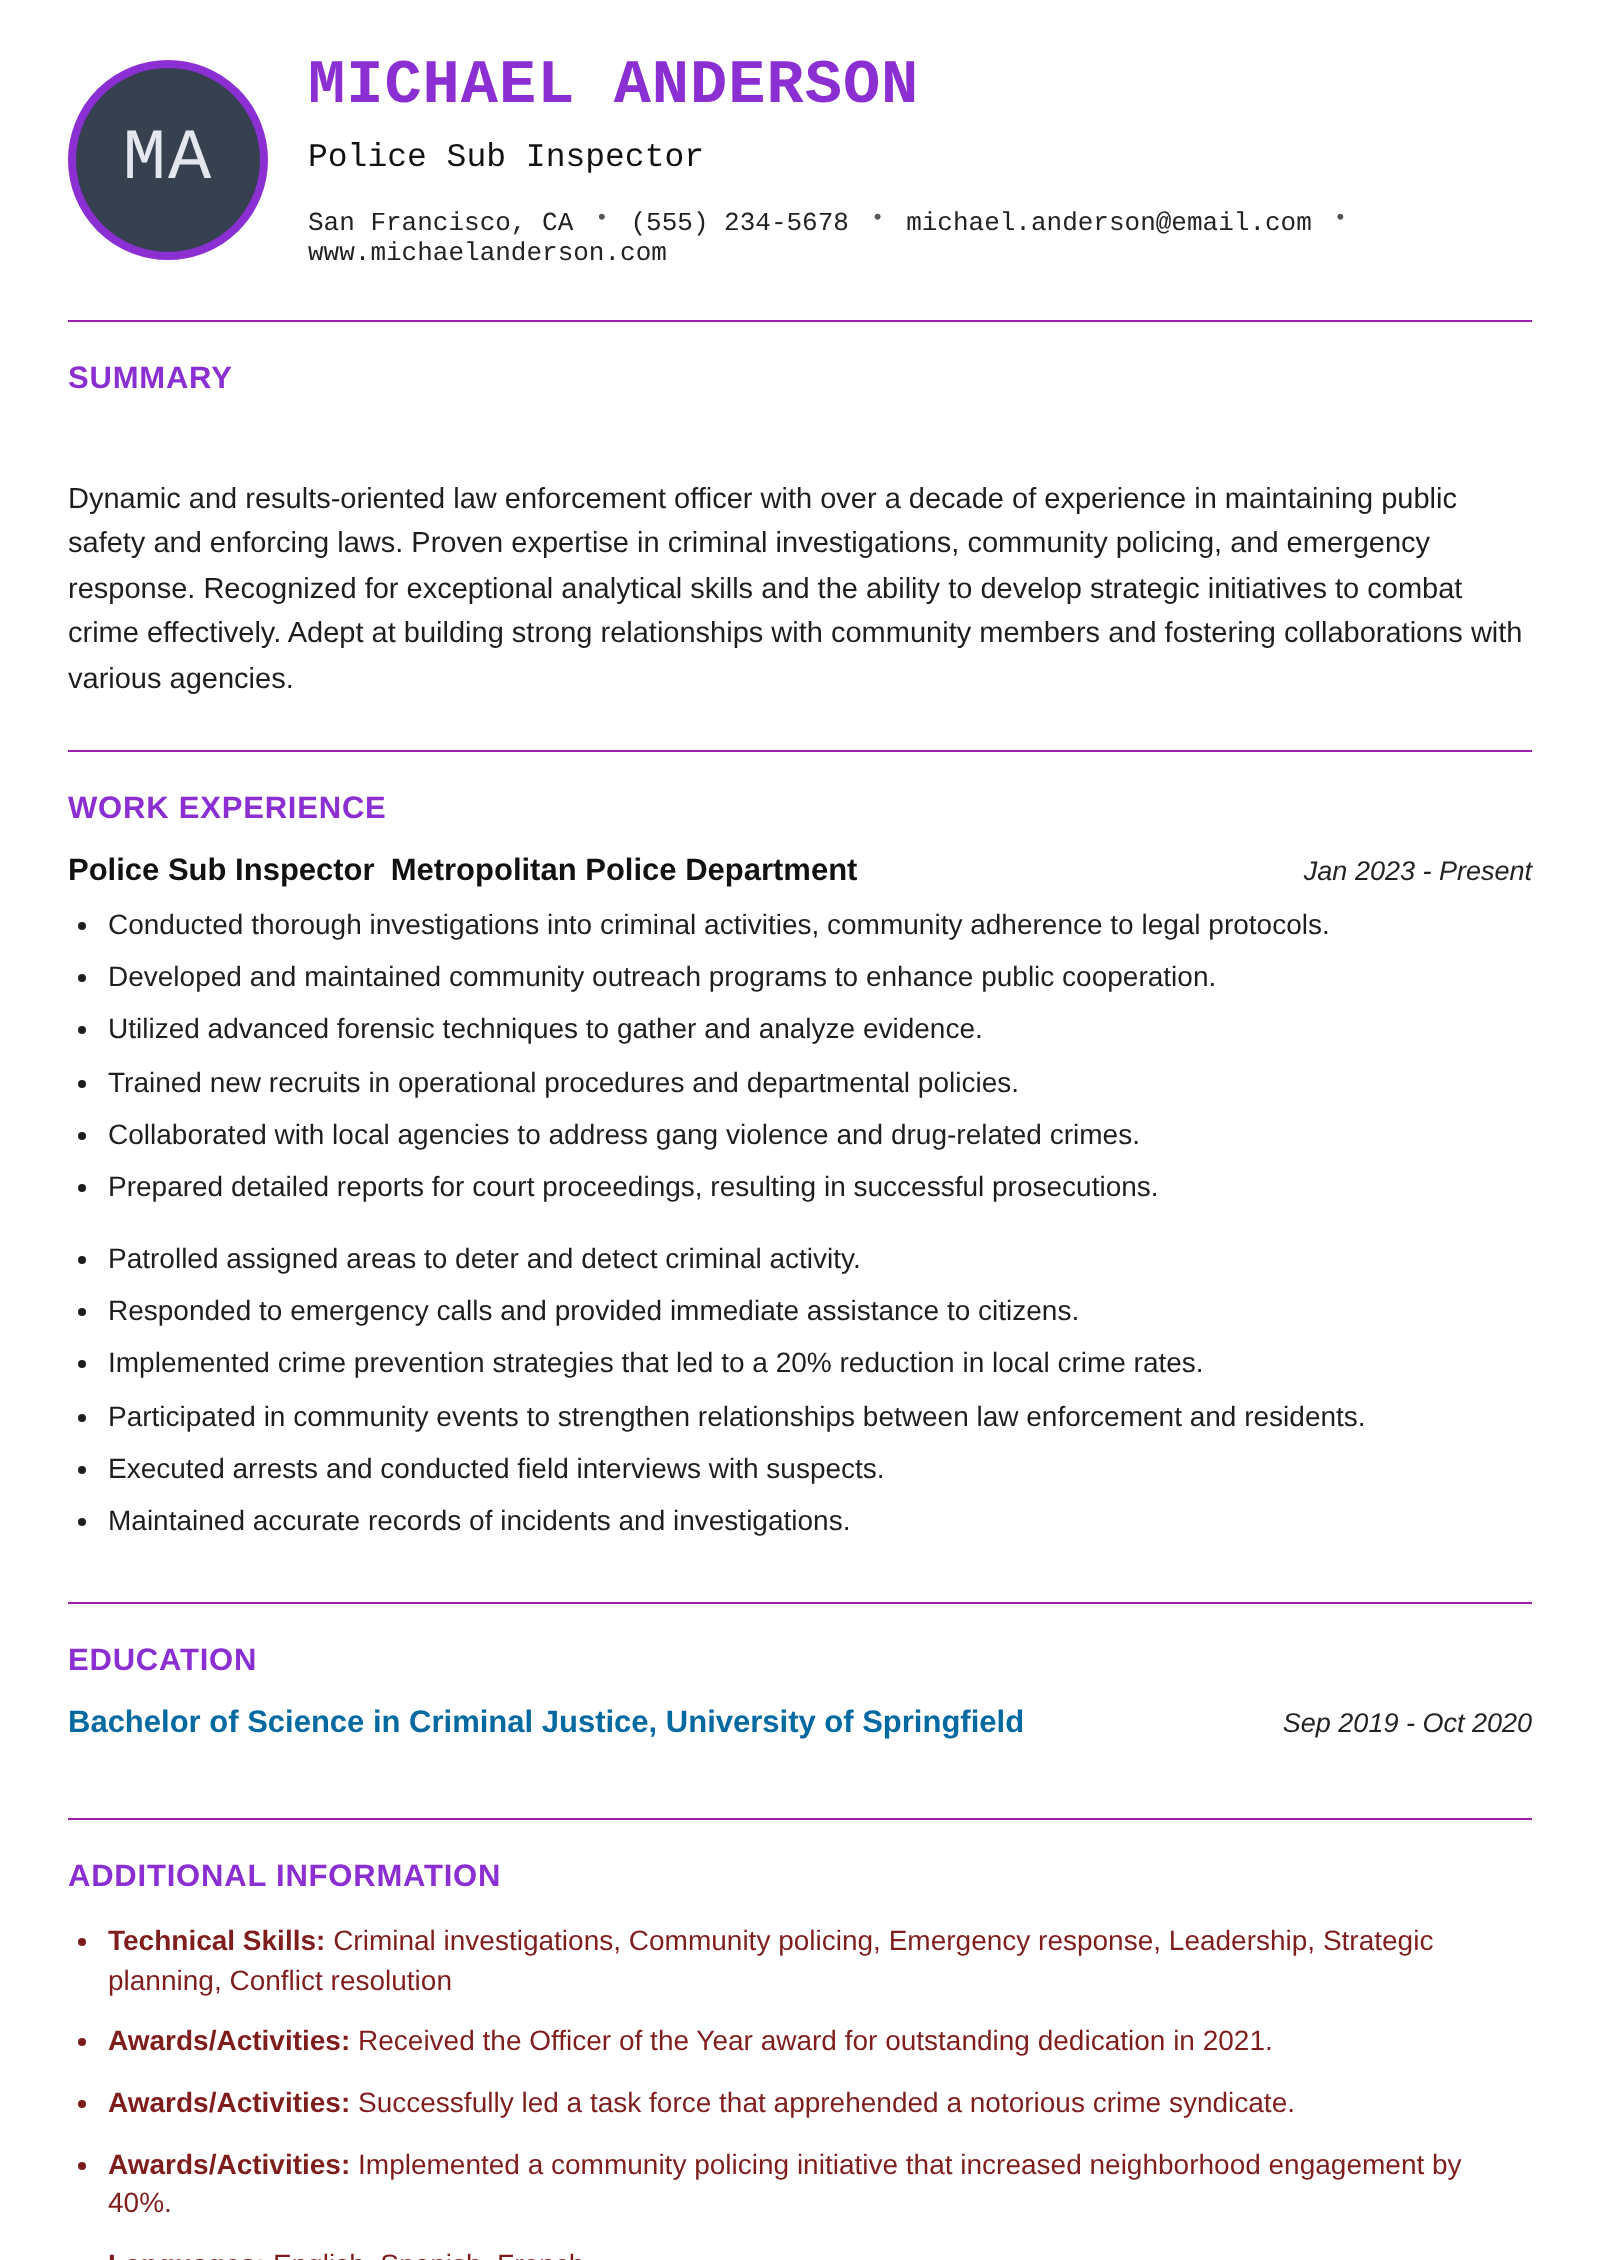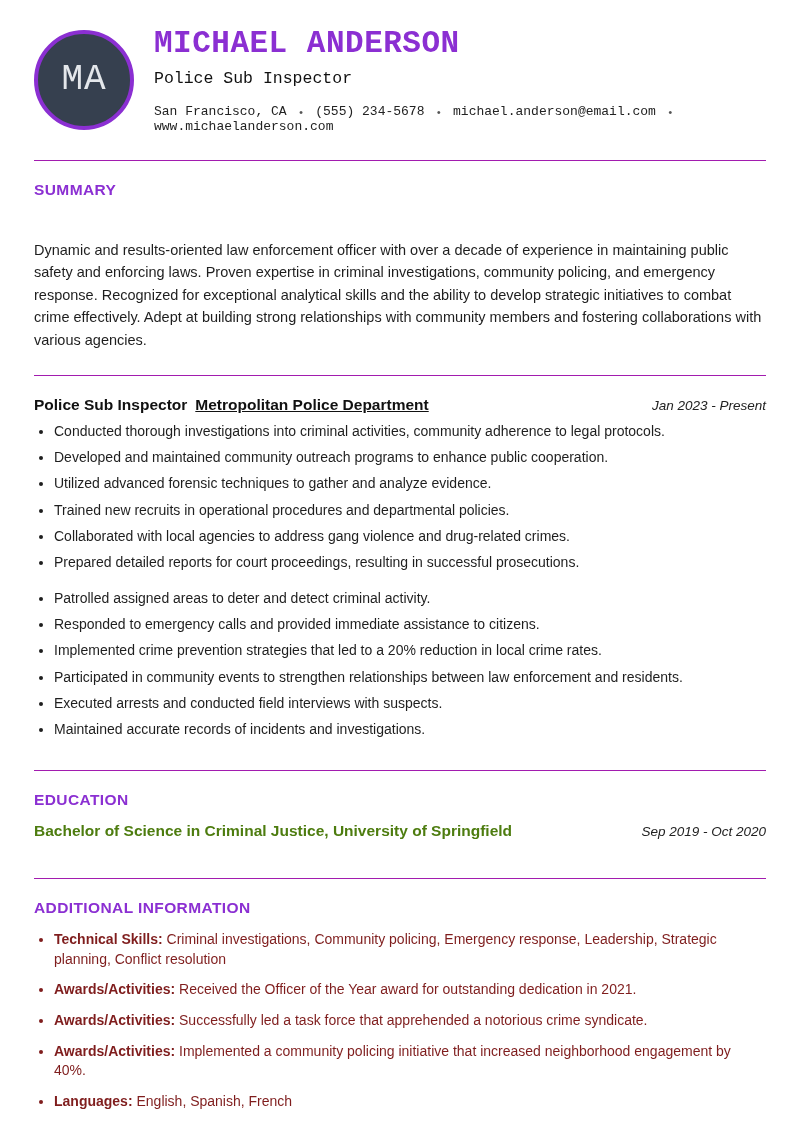--- a/index.html
+++ b/index.html
@@ -53,21 +53,21 @@
   .job-title {
     margin-top: 7px;
     font-size: 16.5px;
     color: #111111;
   }
   .contact-row {
     margin-top: 16px;
     font-size: 13px;
     color: #222222;
     display: flex;
-    align-items: flex-end;
+    align-items: flex-start;
     flex-wrap: wrap;
   }
   .contact-sep {
     color: #555555;
     margin: 0 11px;
     font-size: 11px;
   }
 
   
   .section {
@@ -91,21 +91,21 @@
   
   .job { margin-bottom: 18px; }
   .job:last-child { margin-bottom: 0; }
   .job-header {
     display: flex;
     justify-content: space-between;
     align-items: baseline;
     margin-bottom: 6px;
   }
   .job-role-line { font-size: 15.5px; font-weight: 700; color: #111111; }
-  .job-company { margin-left: 8px; text-decoration: underline; }
+  .job-company { margin-left: 8px; }
   .job-dates {
     font-size: 13.5px;
     font-style: italic;
     color: #222222;
     white-space: nowrap;
     margin-left: 16px;
   }
   ul.bullets {
     list-style: disc;
     padding-left: 20px;
@@ -118,21 +118,21 @@
     color: #1e1e1e;
   }
 
   
   .edu-row {
     display: flex;
     justify-content: space-between;
     align-items: baseline;
     margin-bottom: 14px;
   }
-  .edu-degree { font-size: 15.5px; font-weight: 700; color: #4d7c0f; }
+  .edu-degree { font-size: 15.5px; font-weight: 700; color: #0369a1; }
   .edu-dates {
     font-size: 13.5px;
     font-style: italic;
     color: #222222;
     white-space: nowrap;
     margin-left: 16px;
   }
 
   
   ul.info-list {
@@ -171,20 +171,21 @@
       </div>
     </div>
   </div>
 
   <div class="section">
     <div class="section-heading">SUMMARY</div>
     <p class="summary-text">Dynamic and results-oriented law enforcement officer with over a decade of experience in maintaining public safety and enforcing laws. Proven expertise in criminal investigations, community policing, and emergency response. Recognized for exceptional analytical skills and the ability to develop strategic initiatives to combat crime effectively. Adept at building strong relationships with community members and fostering collaborations with various agencies.</p>
   </div>
 
   <div class="section">
+    <div class="section-heading">WORK EXPERIENCE</div>
 
     <div class="job">
       <div class="job-header">
         <div class="job-role-line">
           <span>Police Sub Inspector</span><span class="job-company">Metropolitan Police Department</span>
         </div>
         <div class="job-dates">Jan 2023 - Present</div>
       </div>
       <ul class="bullets">
         <li>Conducted thorough investigations into criminal activities, community adherence to legal protocols.</li>

